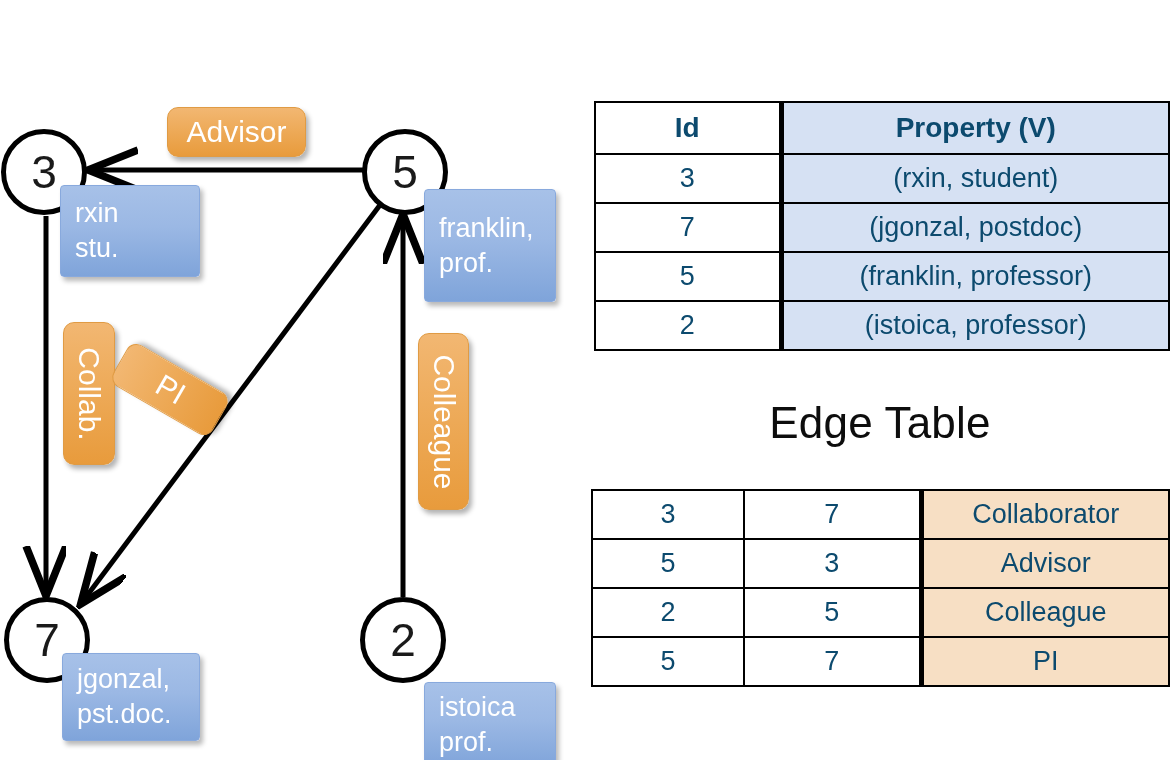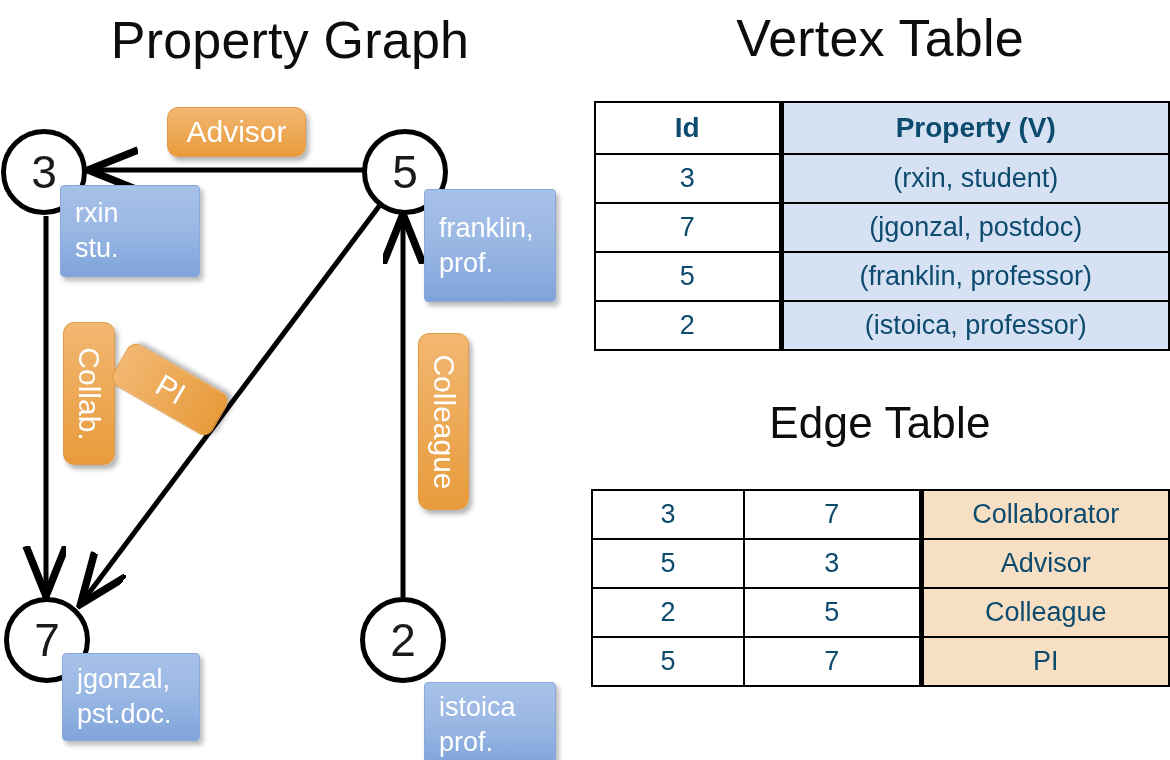--- a/index.html
+++ b/index.html
@@ -71,22 +71,20 @@
   .orange-cell{background:#f7dfc4;}
 
   #vertex-table{left:594px;top:101px;width:574px;}
   #edge-table  {left:591px;top:489px;width:577px;}
 </style>
 </head>
 <body>
 
 <div class="root">
 
-  <div class="title" id="title-property-graph">Property Graph</div>
-  <div class="title" id="title-vertex-table">Vertex Table</div>
   <div class="title" id="title-edge-table">Edge Table</div>
 
   <div id="graph-panel">
 
     <svg id="graph-edges" viewBox="0 0 585 760">
       <defs>
         <marker id="ah" markerWidth="11" markerHeight="11" refX="9.2" refY="4" orient="auto" markerUnits="strokeWidth">
           <path d="M0,0 L10,4 L0,8" fill="none" stroke="#000" stroke-width="1.5"></path>
         </marker>
       </defs>

